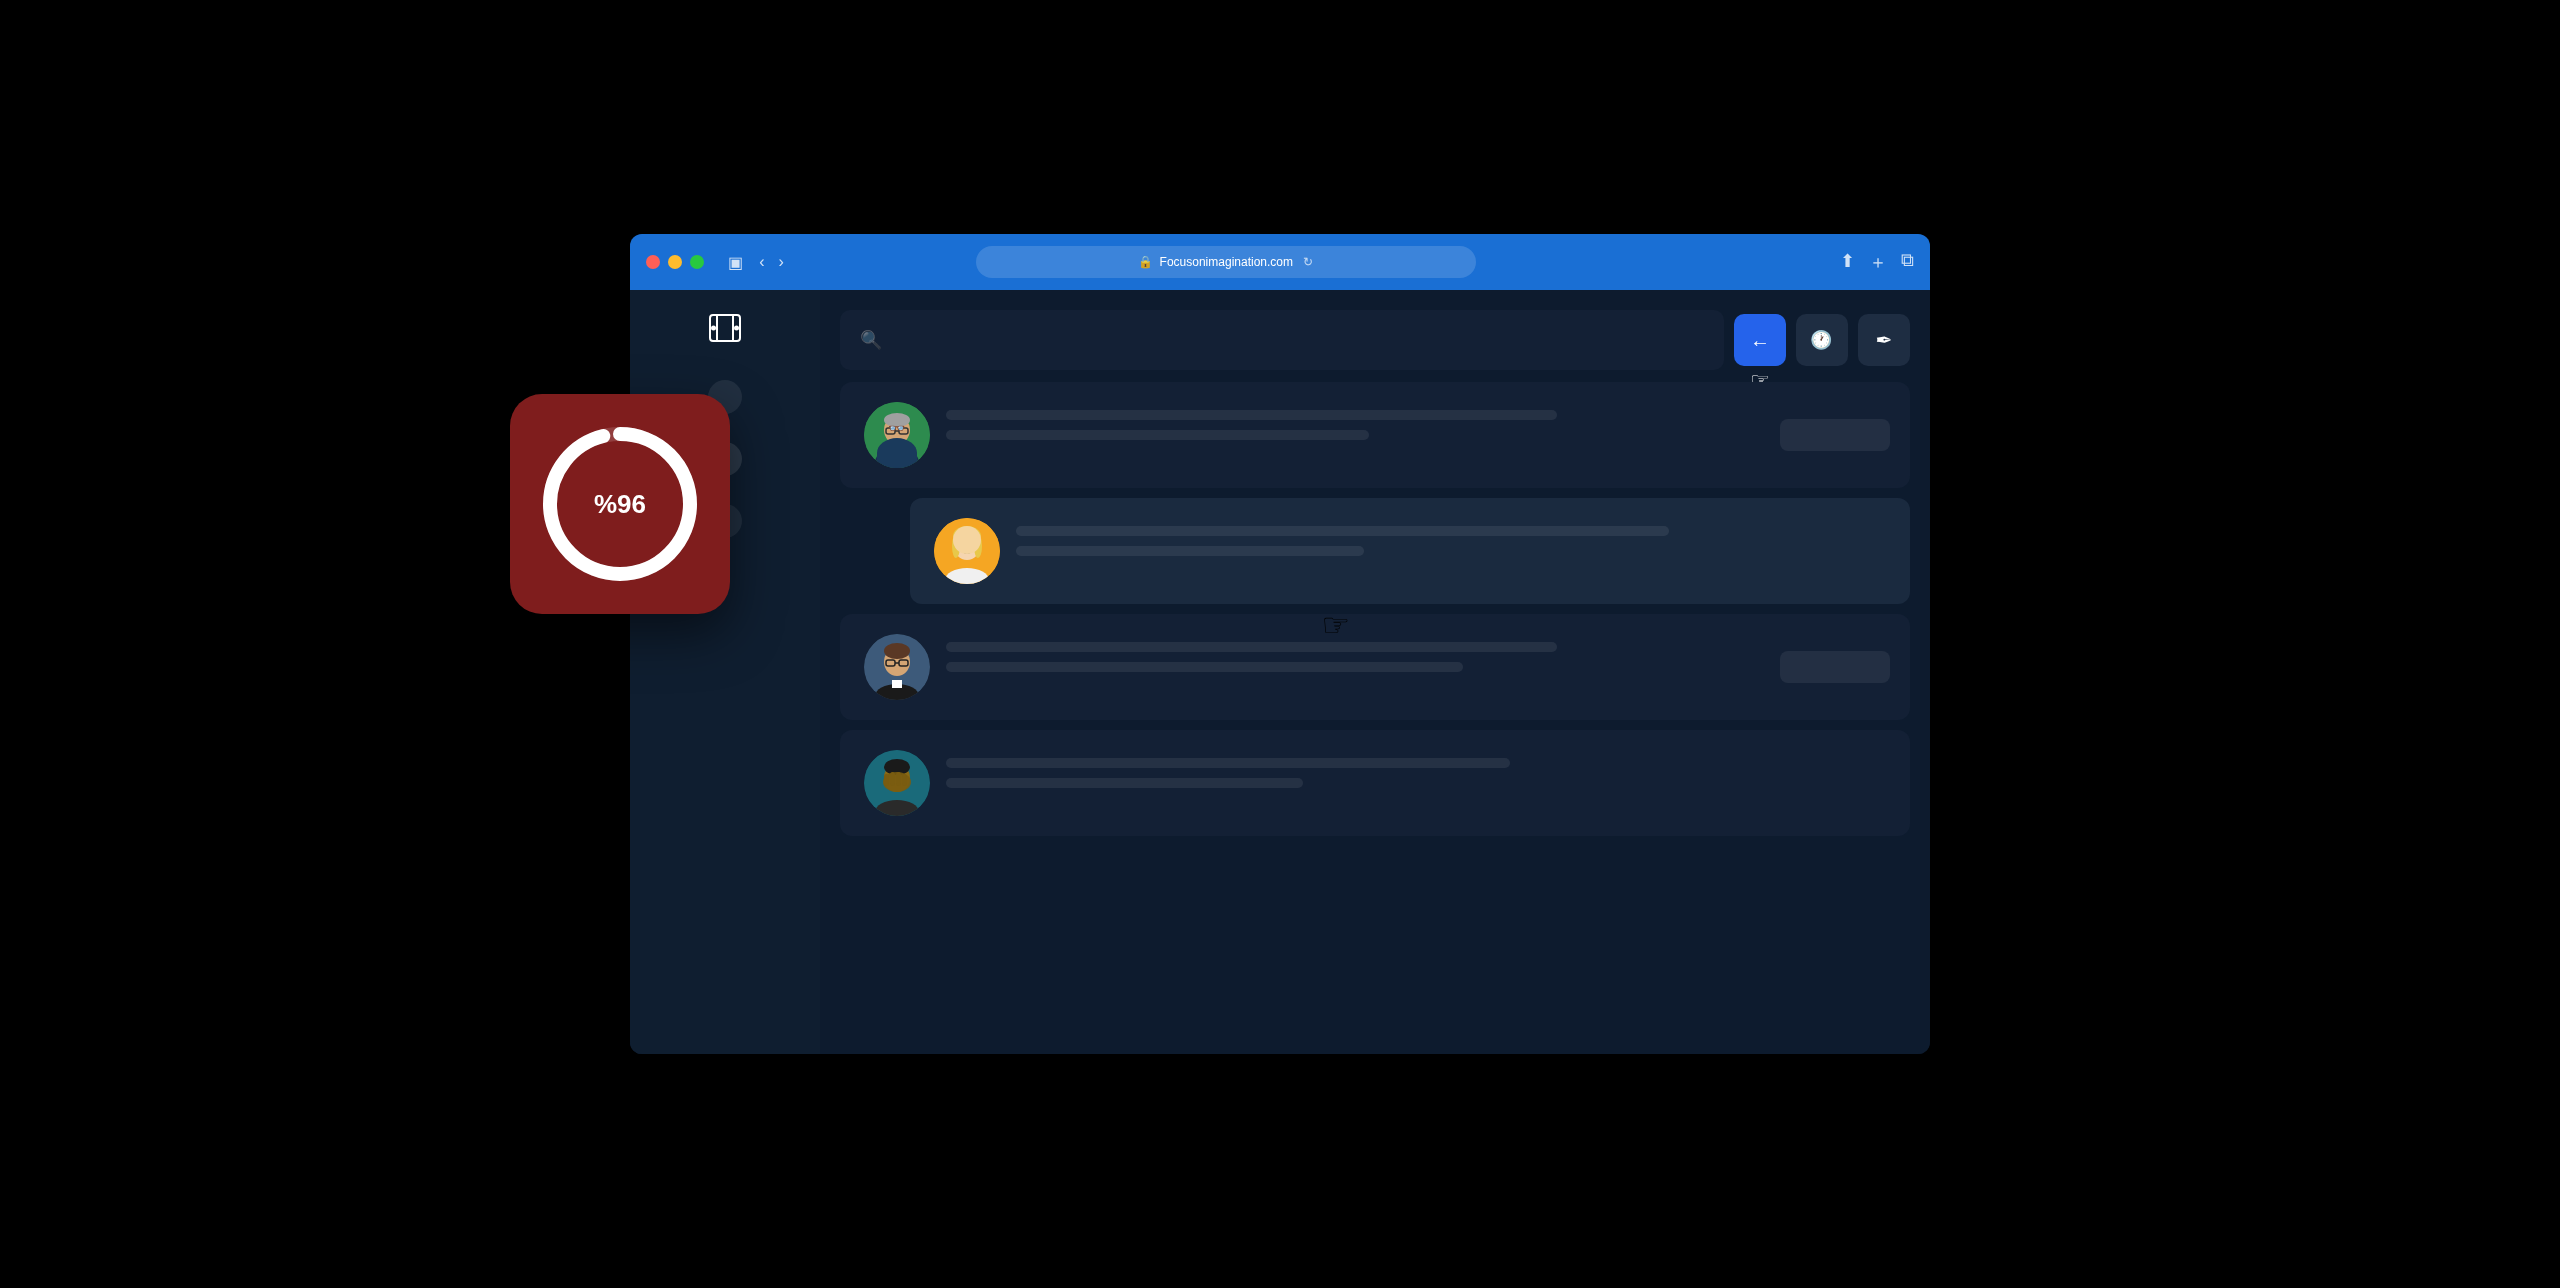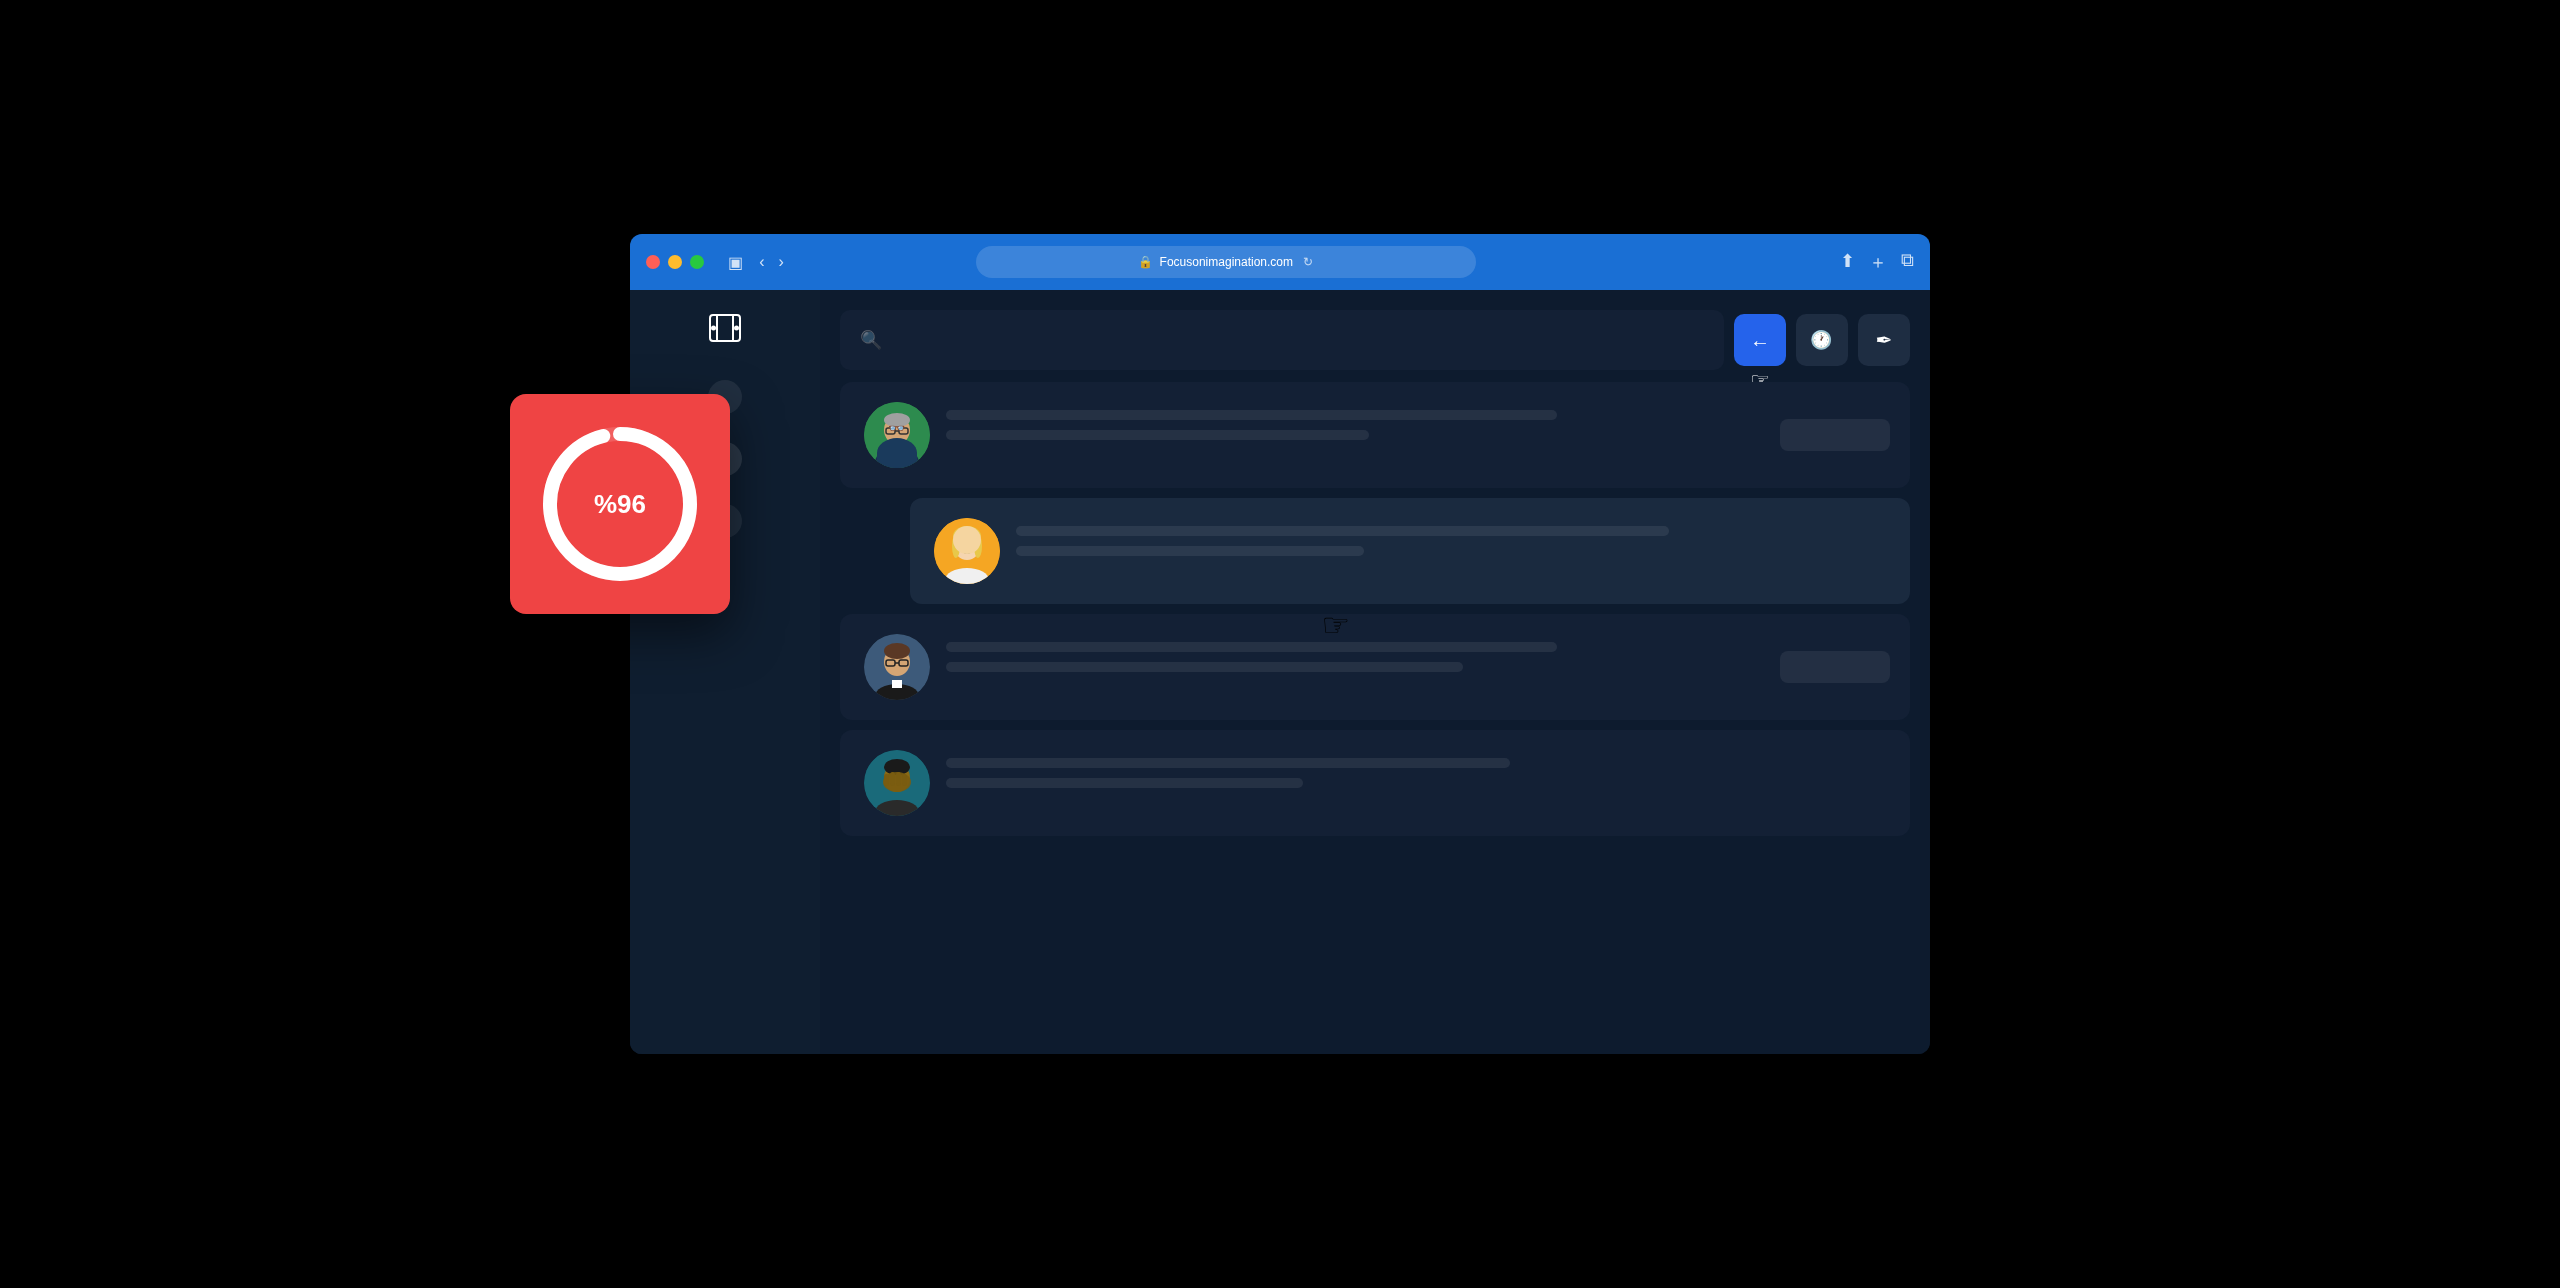--- a/index.html
+++ b/index.html
@@ -223,22 +223,22 @@
       height: 32px;
     }
 
     
     .circle-widget {
       position: absolute;
       left: -120px;
       top: 160px;
       width: 220px;
       height: 220px;
-      background: #ef4444;
-      border-radius: 16px;
+      background: #7f1d1d;
+      border-radius: 32px;
       display: flex;
       align-items: center;
       justify-content: center;
       box-shadow: 0 20px 50px rgba(0,0,0,0.5);
     }
 
     .circle-progress-container {
       position: relative;
       width: 160px;
       height: 160px;

